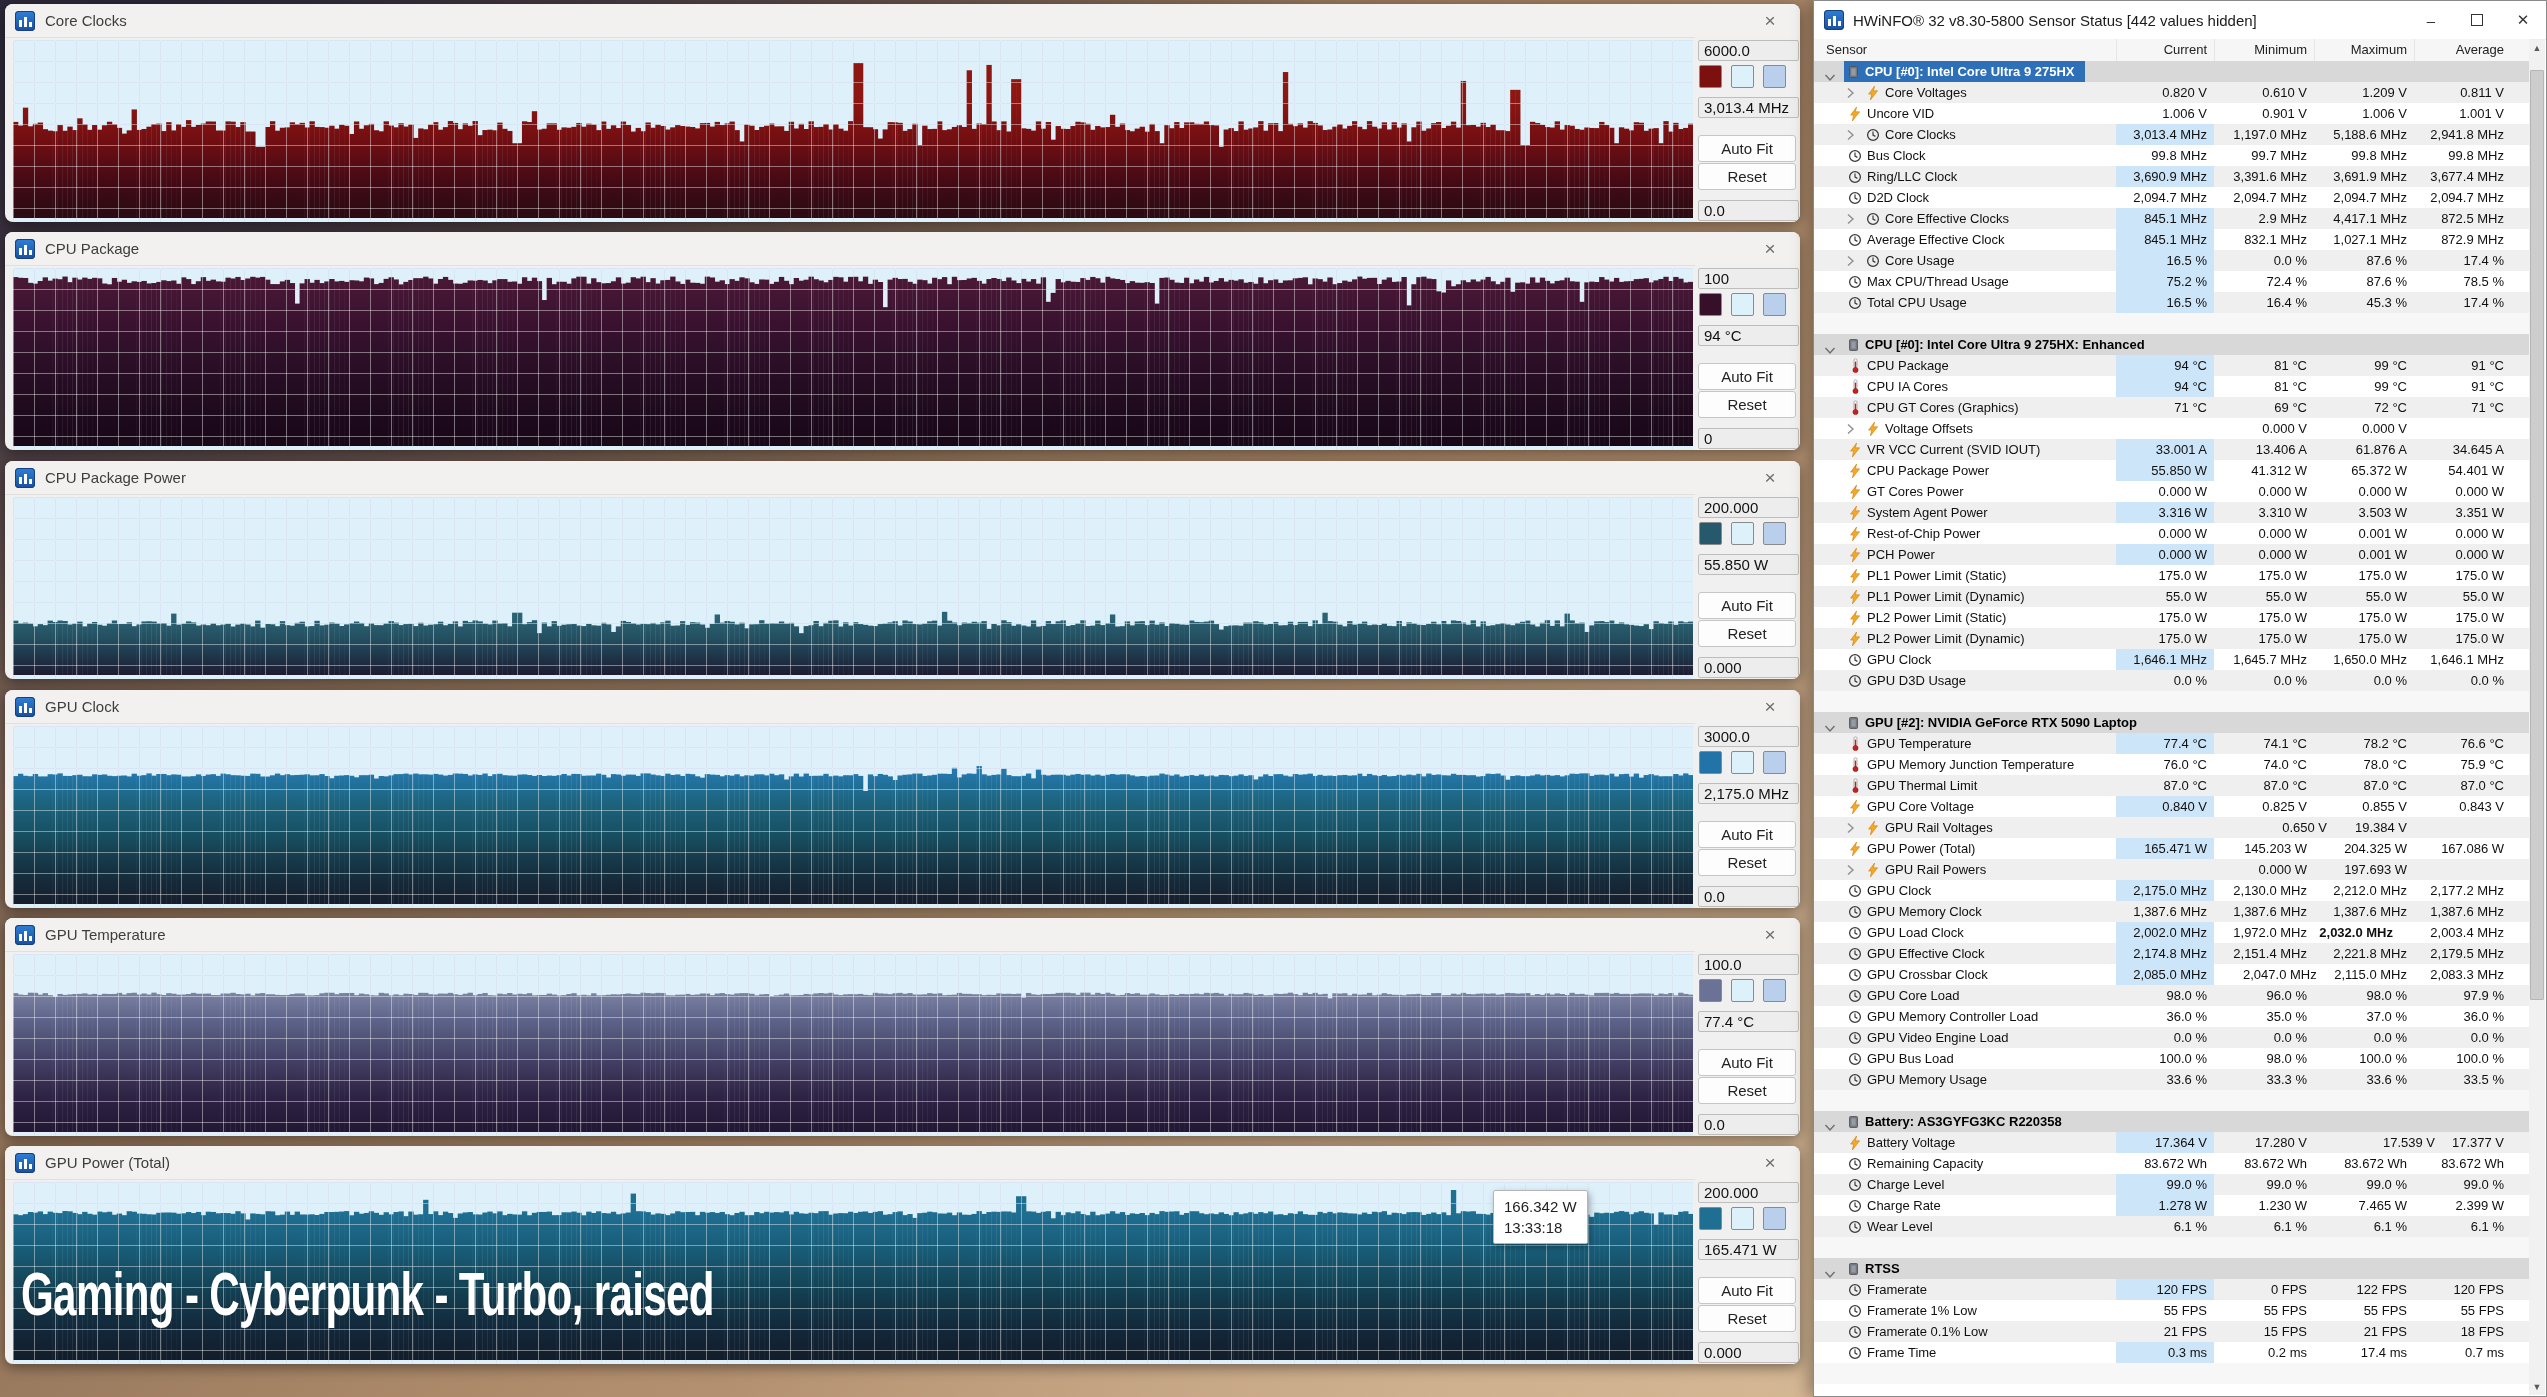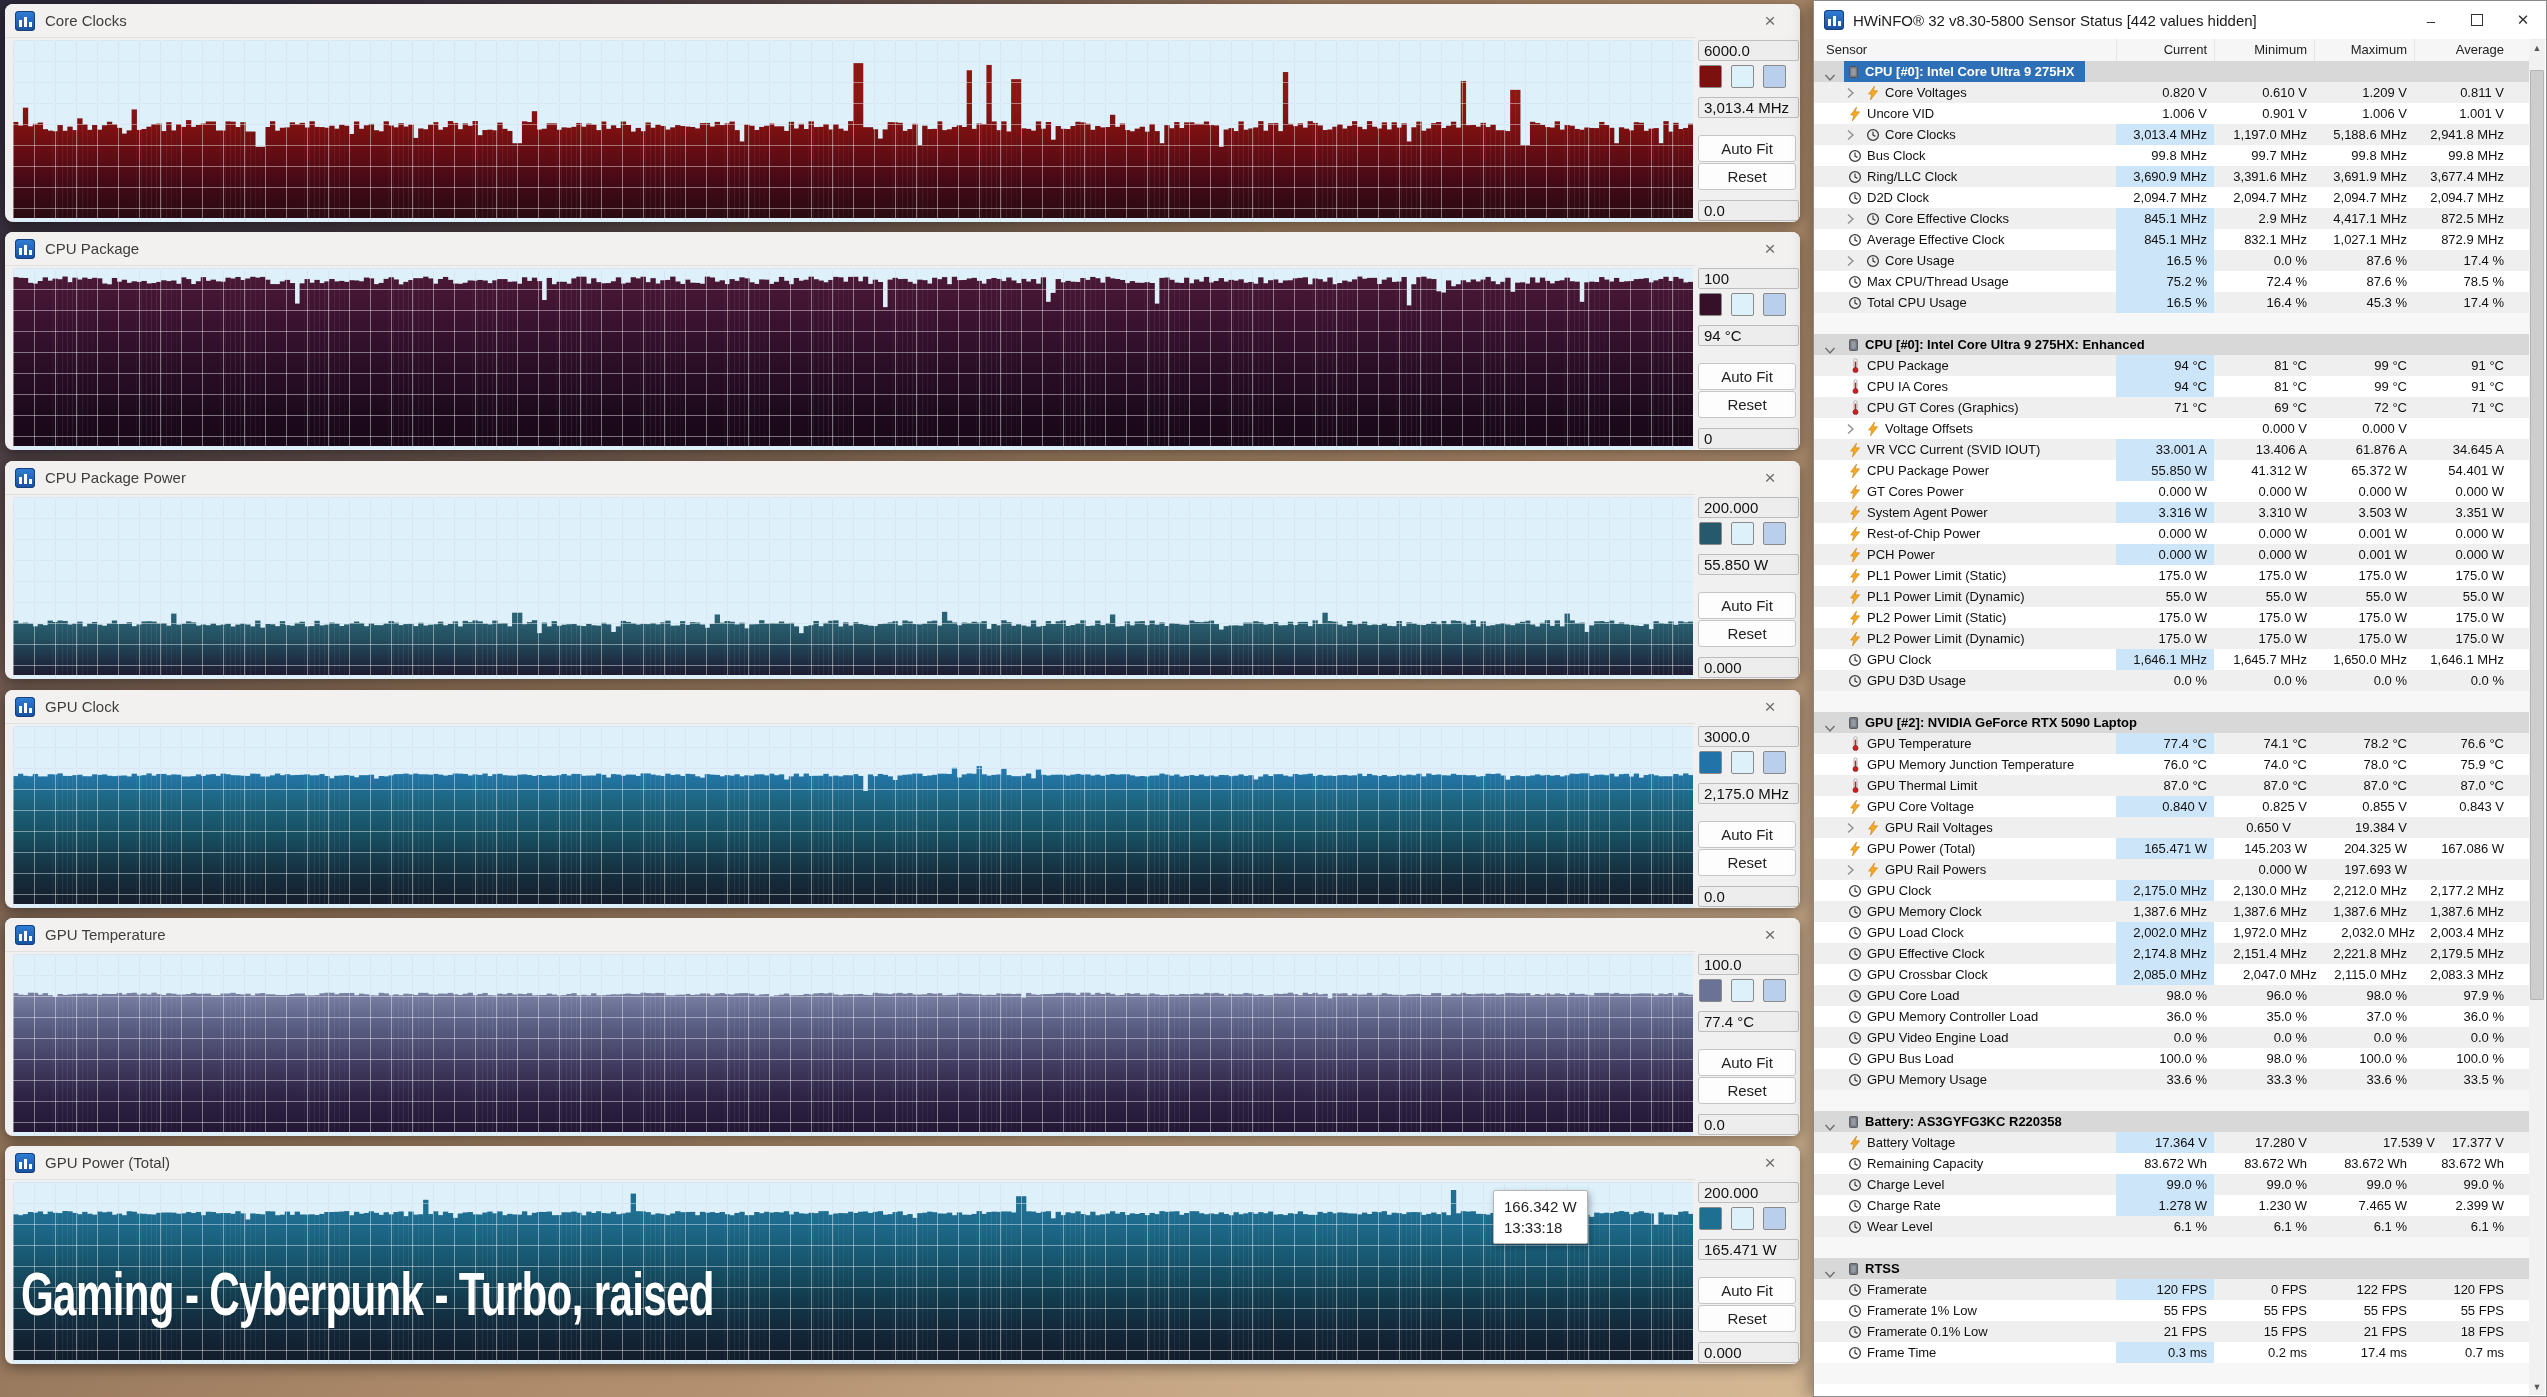--- a/index.html
+++ b/index.html
@@ -2900,21 +2900,21 @@
             </svg>
           </span>
           <span class="ic">
             <svg width="12" height="14" viewBox="0 0 12 14">
               <path d="M7.6 0L1.6 8.1h3L3.4 14l7.2-9.2H6.4z" fill="#f6a823" stroke="#c97f12" stroke-width="0.6"></path>
             </svg>
           </span>
           <span>GPU Rail Voltages</span>
         </div>
         <span class="vcell" style="left: 302px; width: 98px;"></span>
-        <span class="vcell" style="left: 384px; width: 100px; text-align: right;">0.650 V</span>
+        <span class="vcell" style="left: 420px; width: 100px; text-align: right;">0.650 V</span>
         <span class="vcell" style="left: 500px; width: 100px;">19.384 V</span>
         <span class="vcell" style="left: 600px; width: 97px;"></span>
       </div>
       <div class="srow">
         <div class="lab">
           <span class="ic">
             <svg width="12" height="14" viewBox="0 0 12 14">
               <path d="M7.6 0L1.6 8.1h3L3.4 14l7.2-9.2H6.4z" fill="#f6a823" stroke="#c97f12" stroke-width="0.6"></path>
             </svg>
           </span>
@@ -2979,21 +2979,21 @@
           <span class="ic">
             <svg width="14" height="14" viewBox="0 0 14 14">
               <circle cx="7" cy="7" r="5.4" fill="none" stroke="#3c3c3c" stroke-width="1.3"></circle>
               <path d="M7 3.6v3.5l2.4 1.3" stroke="#3c3c3c" stroke-width="1.2" fill="none"></path>
             </svg>
           </span>
           <span>GPU Load Clock</span>
         </div>
         <span class="vcell hl" style="left: 302px; width: 98px;">2,002.0 MHz</span>
         <span class="vcell" style="left: 400px; width: 100px;">1,972.0 MHz</span>
-        <span class="vcell" style="left: 508px; width: 100px;">2,032.0 MHz</span>
+        <span class="vcell" style="left: 486px; width: 100px; font-weight: bold;">2,032.0 MHz</span>
         <span class="vcell" style="left: 600px; width: 97px;">2,003.4 MHz</span>
       </div>
       <div class="srow alt">
         <div class="lab">
           <span class="ic">
             <svg width="14" height="14" viewBox="0 0 14 14">
               <circle cx="7" cy="7" r="5.4" fill="none" stroke="#3c3c3c" stroke-width="1.3"></circle>
               <path d="M7 3.6v3.5l2.4 1.3" stroke="#3c3c3c" stroke-width="1.2" fill="none"></path>
             </svg>
           </span>

